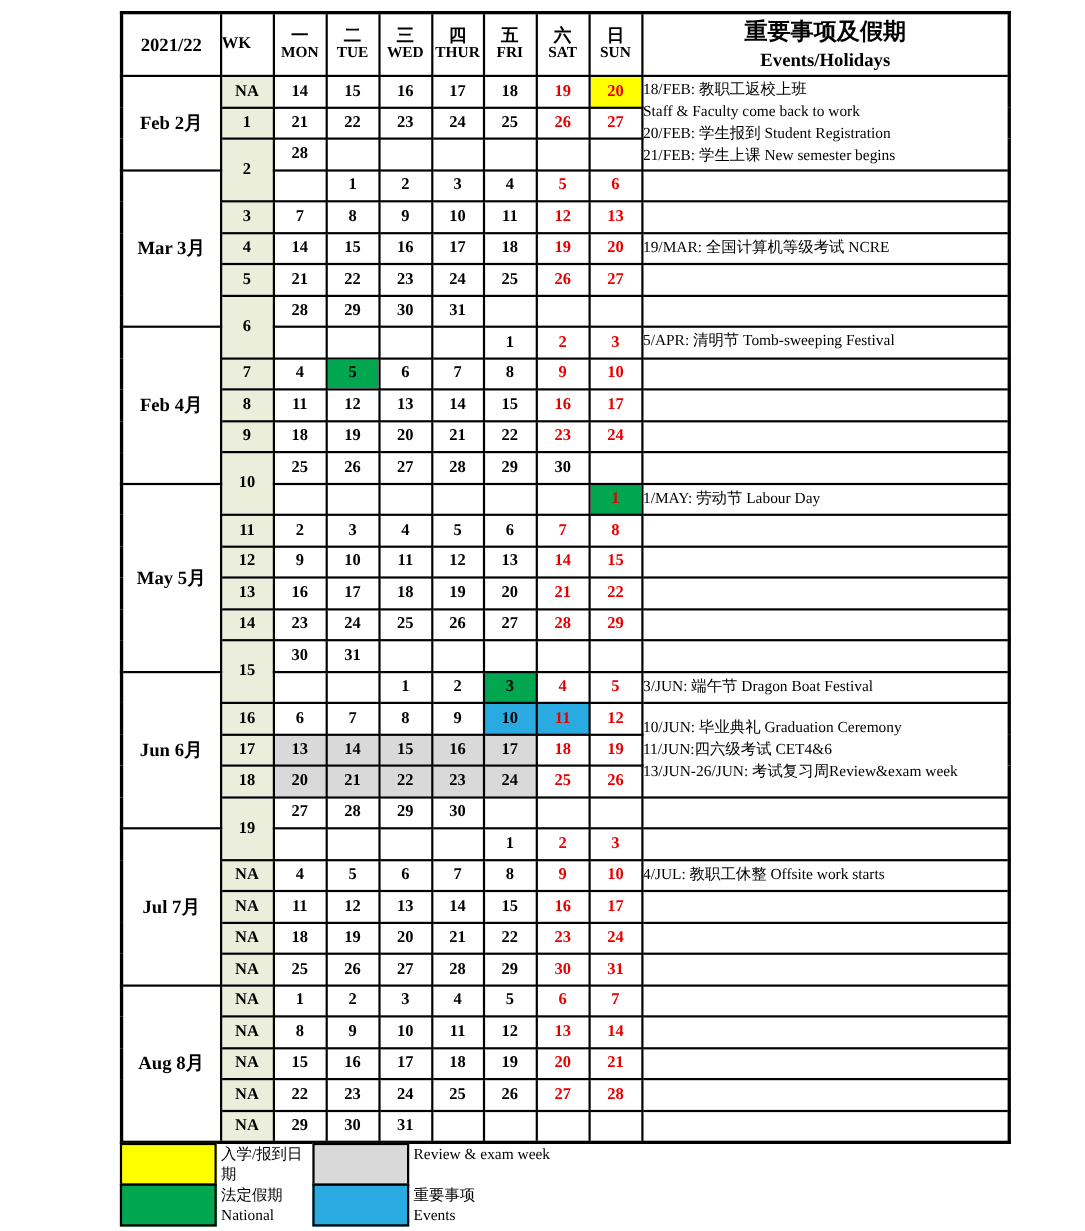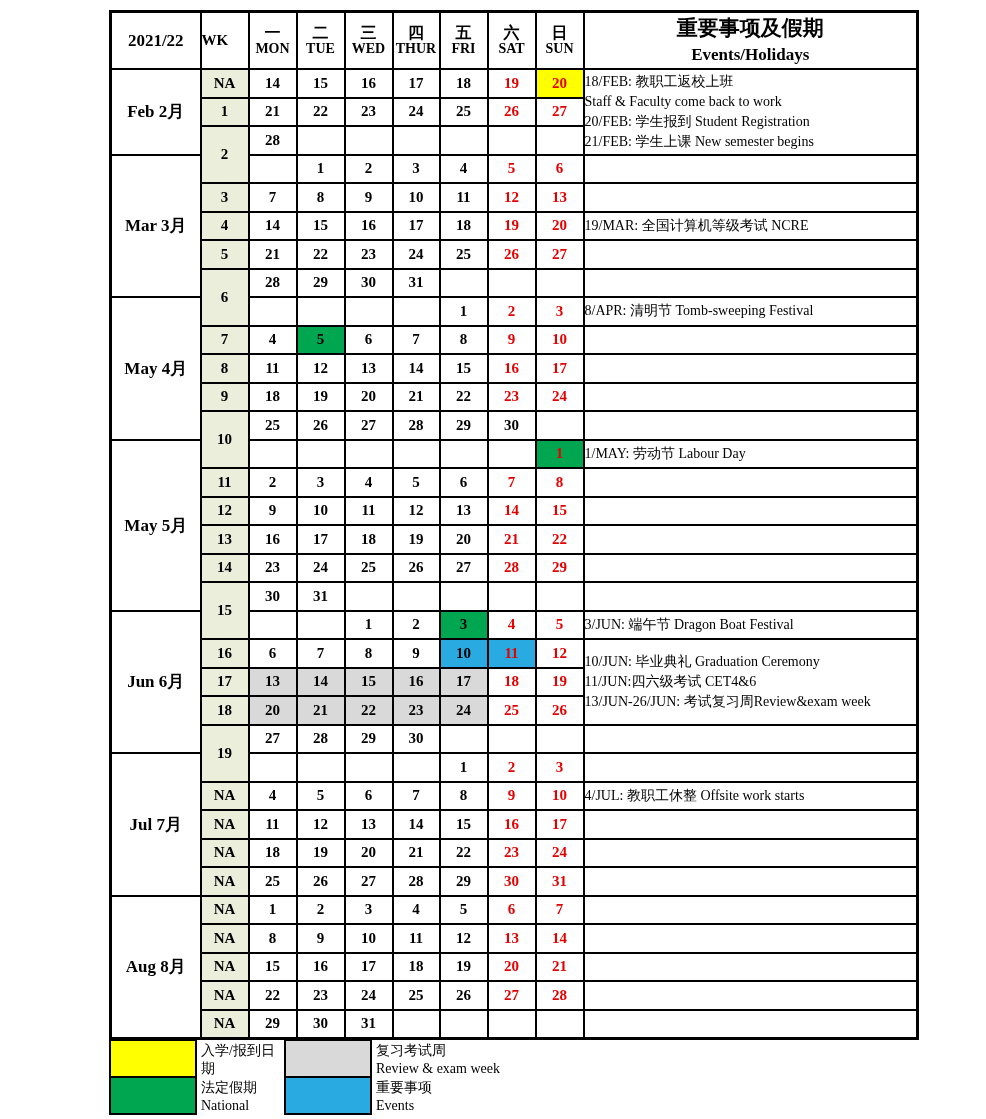--- a/index.html
+++ b/index.html
@@ -171,30 +171,30 @@
           <td class="day-cell">28</td>
           <td class="day-cell">29</td>
           <td class="day-cell">30</td>
           <td class="day-cell">31</td>
           <td class="day-cell"></td>
           <td class="day-cell"></td>
           <td class="day-cell"></td>
           <td class="event-cell" rowspan="1"></td>
         </tr>
         <tr>
-          <td class="month-cell" rowspan="5">May 4月</td>
+          <td class="month-cell" rowspan="5">Feb 4月</td>
           <td class="day-cell"></td>
           <td class="day-cell"></td>
           <td class="day-cell"></td>
           <td class="day-cell"></td>
           <td class="day-cell">1</td>
           <td class="day-cell" style="color: rgb(230, 0, 0);">2</td>
           <td class="day-cell" style="color: rgb(230, 0, 0);">3</td>
           <td class="event-cell" rowspan="1">
-            <div>8/APR: 清明节 Tomb-sweeping Festival</div>
+            <div>5/APR: 清明节 Tomb-sweeping Festival</div>
           </td>
         </tr>
         <tr>
           <td class="wk-cell" rowspan="1" style="background: rgb(235, 238, 219);">7</td>
           <td class="day-cell">4</td>
           <td class="day-cell" style="background: rgb(0, 166, 80);">5</td>
           <td class="day-cell">6</td>
           <td class="day-cell">7</td>
           <td class="day-cell">8</td>
           <td class="day-cell" style="color: rgb(230, 0, 0);">9</td>
@@ -477,21 +477,20 @@
       </tbody>
   </table>
 
   <div class="legend">
     <div class="swatch" style="background: rgb(255, 255, 0);"></div>
     <div class="legend-label">
       <div>入学/报到日期</div>
     </div>
     <div class="swatch" style="background: rgb(217, 217, 217);"></div>
     <div class="legend-label wide">
-      <div>复习考试周</div>
       <div>Review &amp; exam week</div>
     </div>
     <div class="swatch" style="background: rgb(0, 166, 80);"></div>
     <div class="legend-label">
       <div>法定假期</div>
       <div>National</div>
     </div>
     <div class="swatch" style="background: rgb(41, 171, 226);"></div>
     <div class="legend-label wide">
       <div>重要事项</div>

